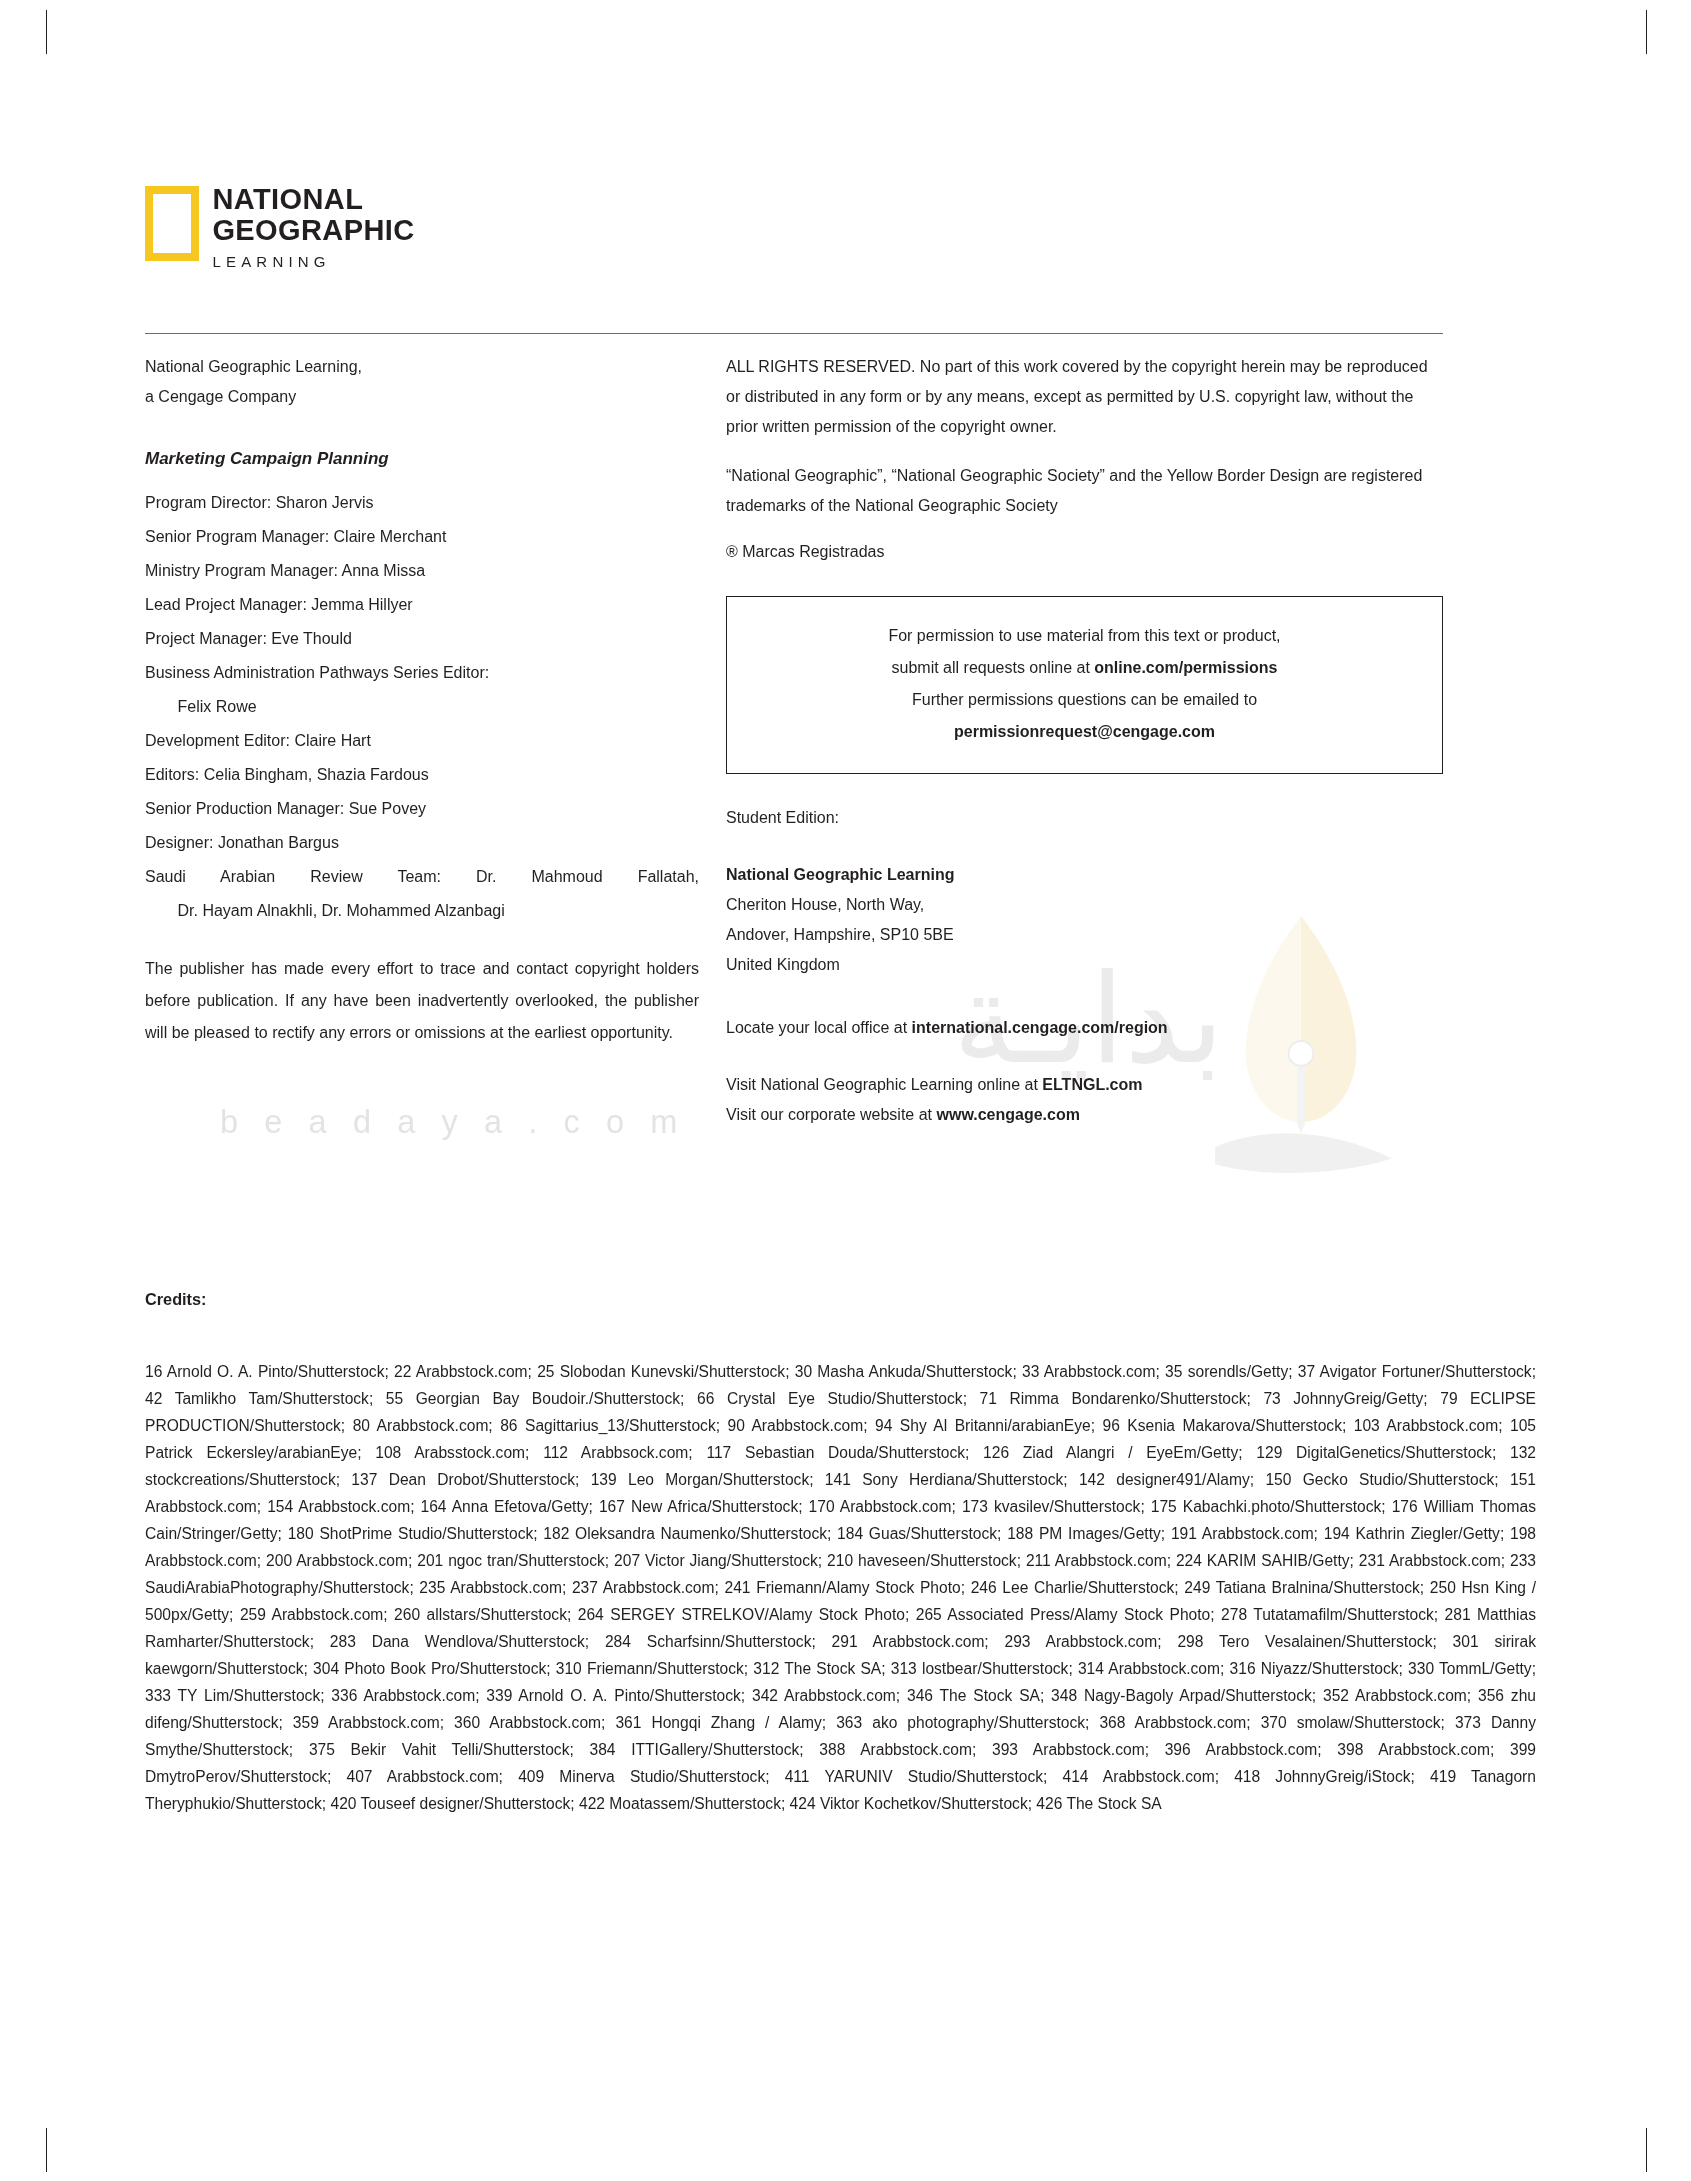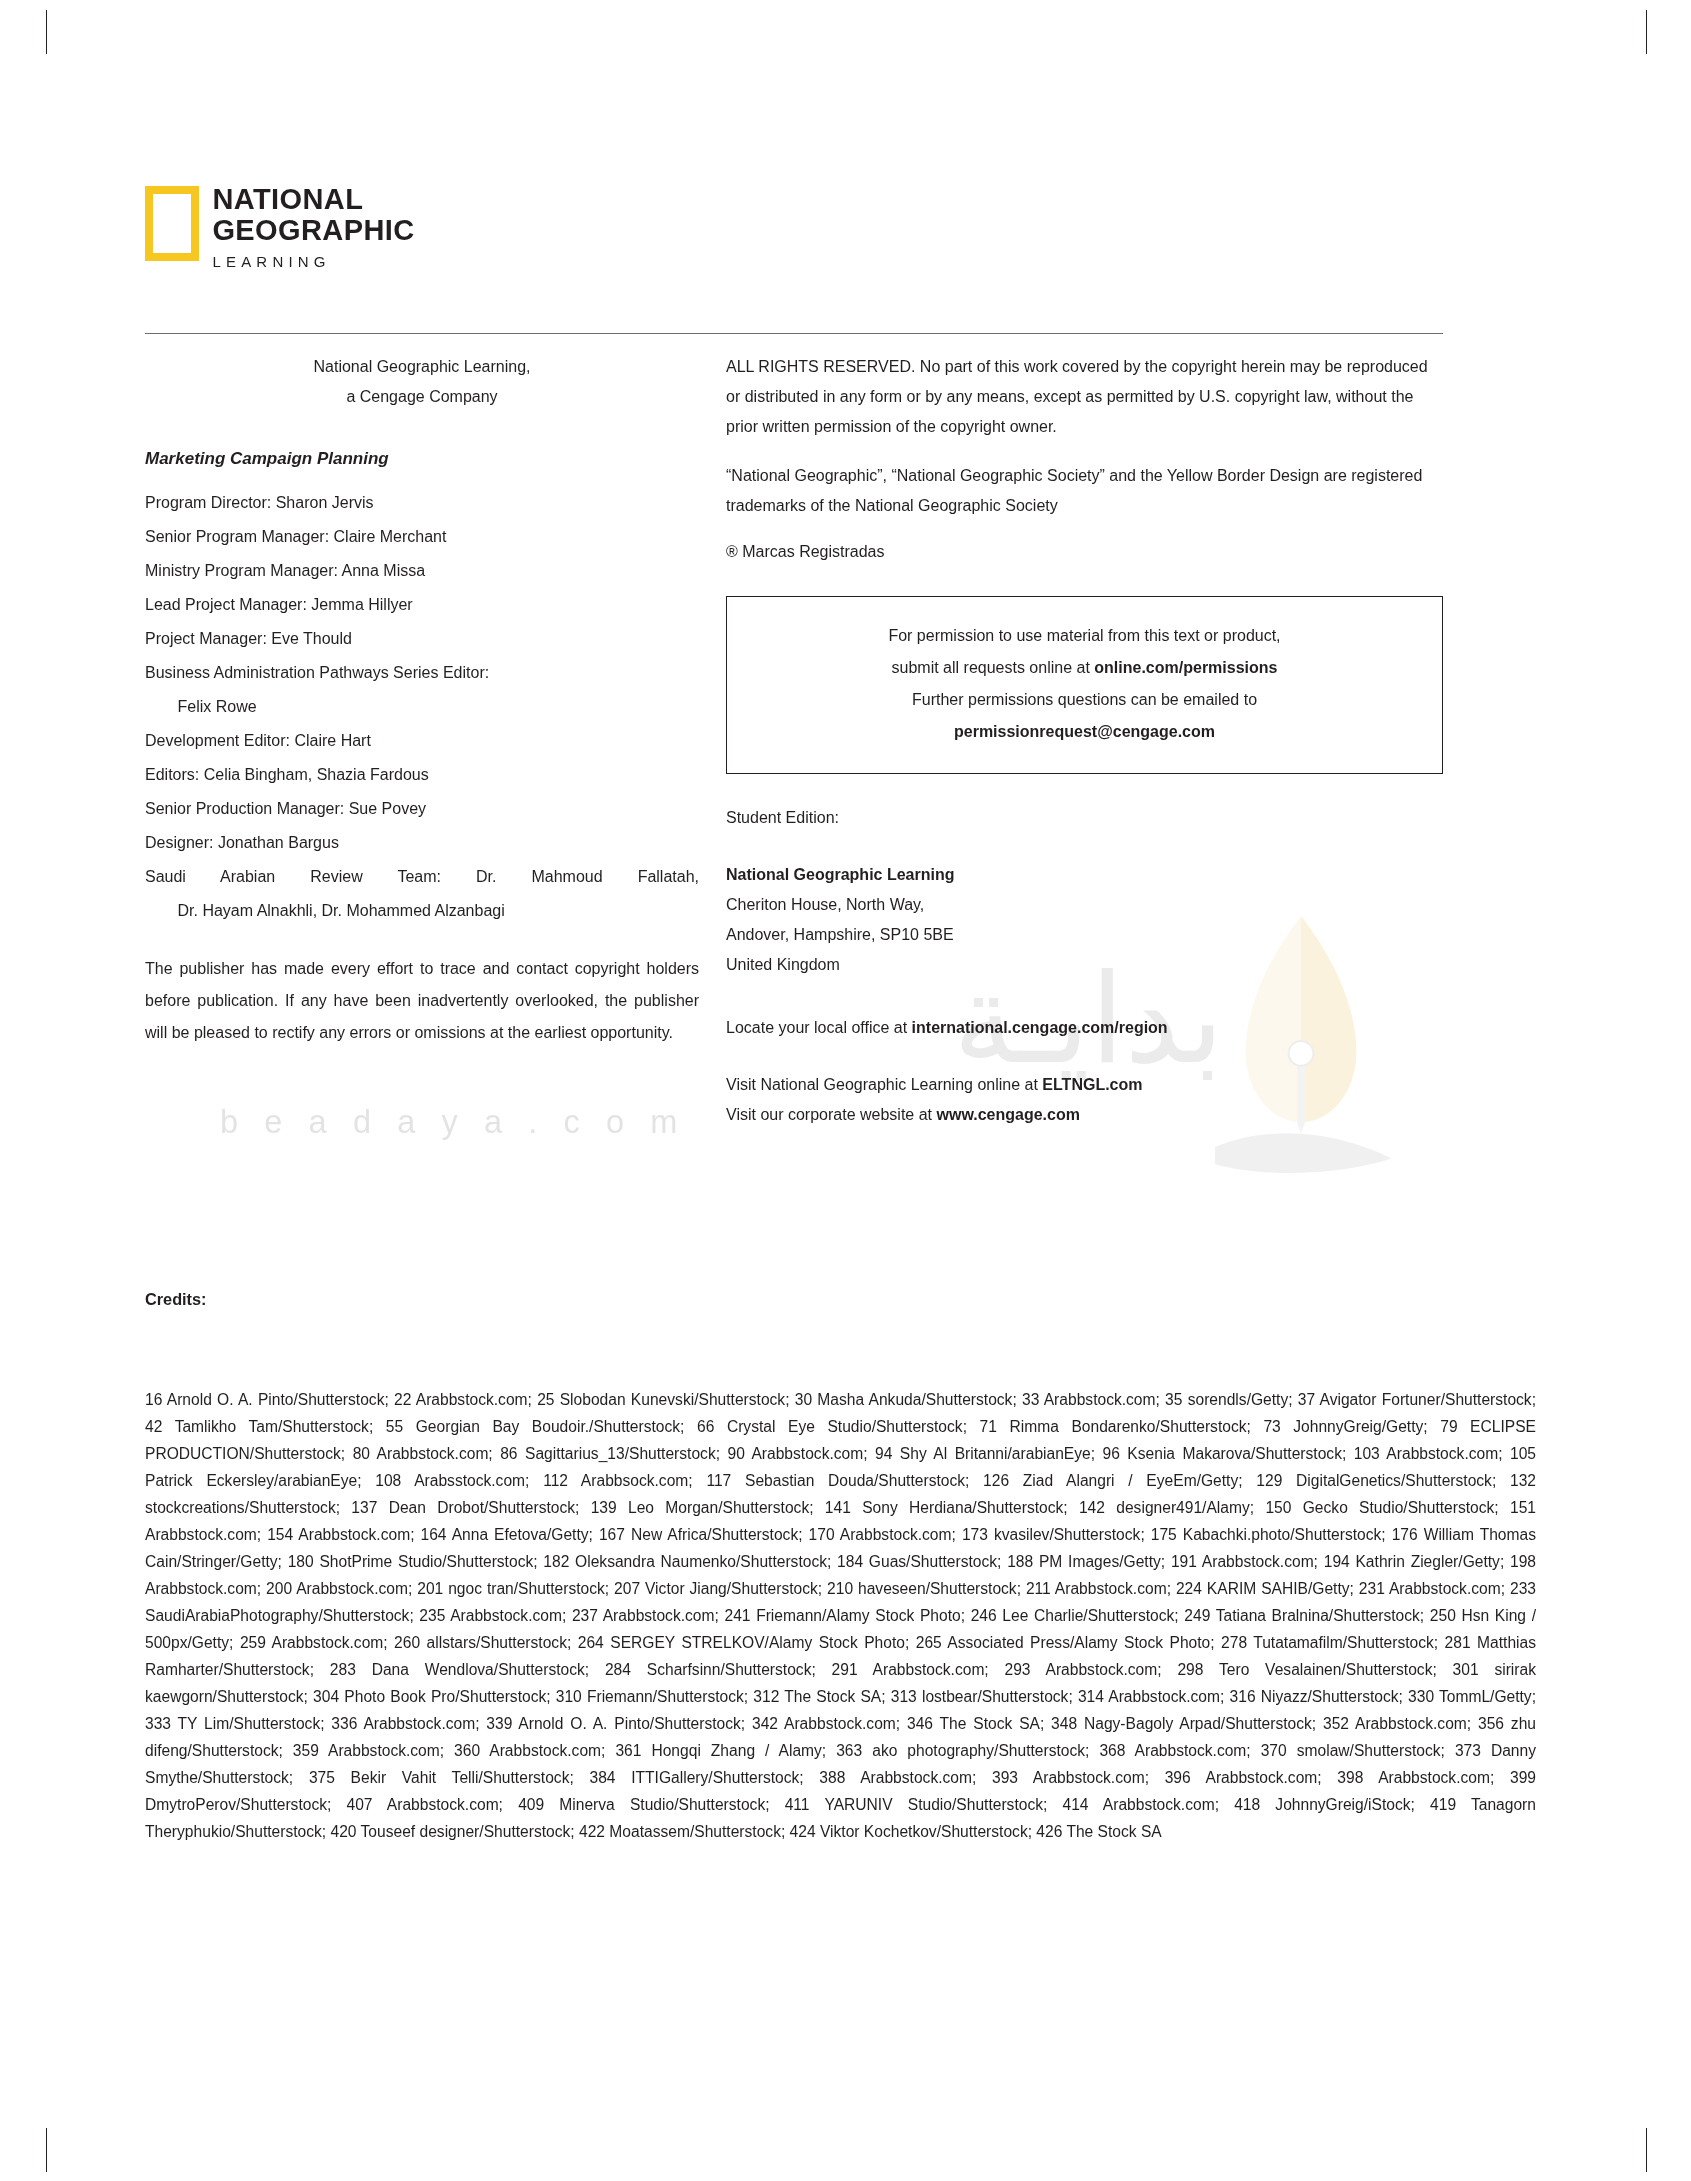--- a/index.html
+++ b/index.html
@@ -85,21 +85,21 @@
   .col-right {
     position: absolute;
     left: 726px;
     top: 352px;
     width: 717px;
     font-size: 16px;
     line-height: 25px;
     color: #231f20;
   }
 
-  .imprint-name { line-height: 30px; text-align: center; }
+  .imprint-name { line-height: 30px; }
 
   .section-title {
     font-weight: bold;
     font-style: italic;
     font-size: 17px;
     margin: 34px 0 15.3px 0;
   }
 
   .staff-line {
     line-height: 34px;
@@ -143,21 +143,21 @@
   .credits-head {
     position: absolute;
     left: 145px;
     top: 1290px;
     font-weight: bold;
     font-size: 16.3px;
   }
   .credits-body {
     position: absolute;
     left: 145px;
-    top: 1386px;
+    top: 1358px;
     width: 1391px;
     font-size: 15.6px;
     line-height: 27px;
     text-align: justify;
     color: #231f20;
   }
 
   
   .watermark {
     position: absolute;

